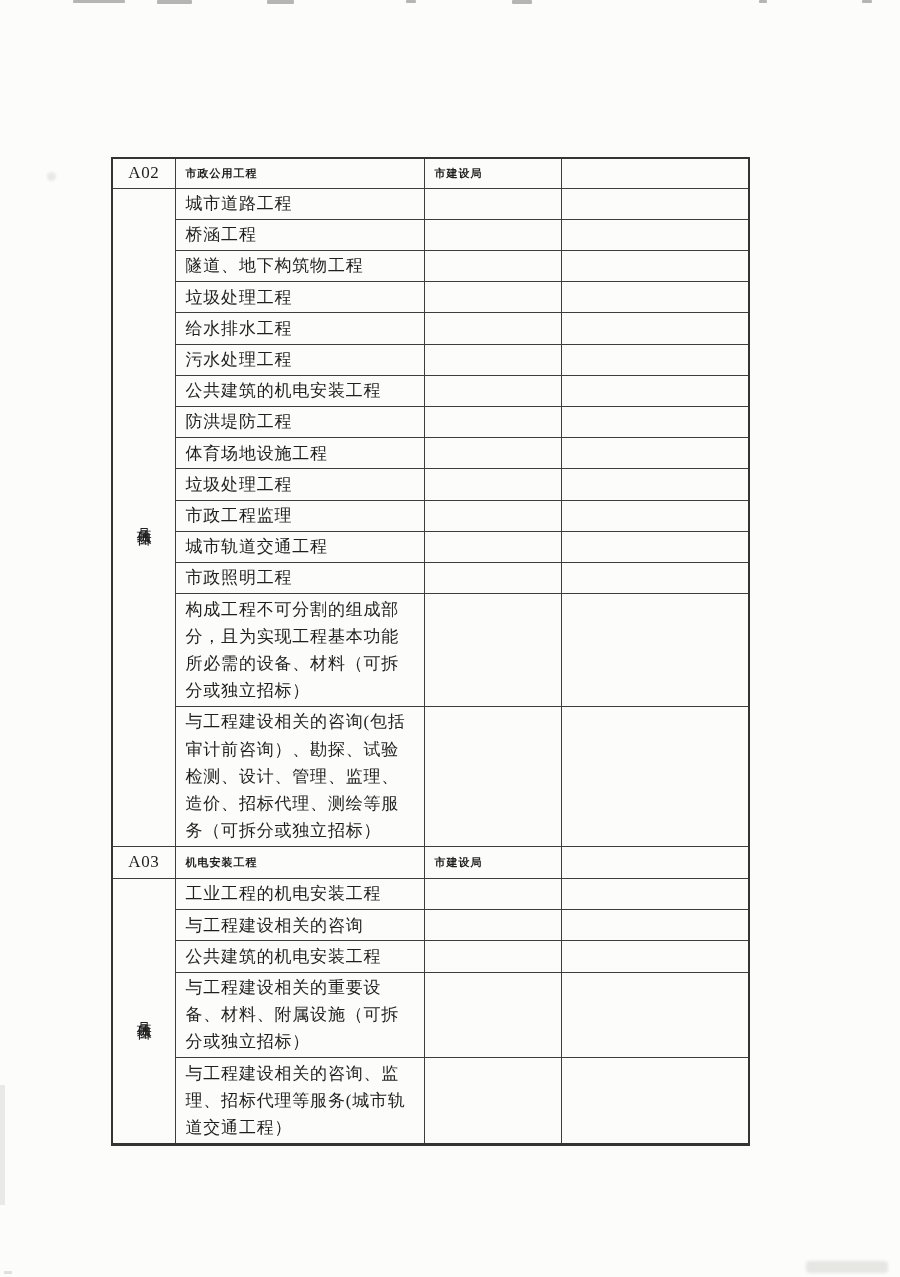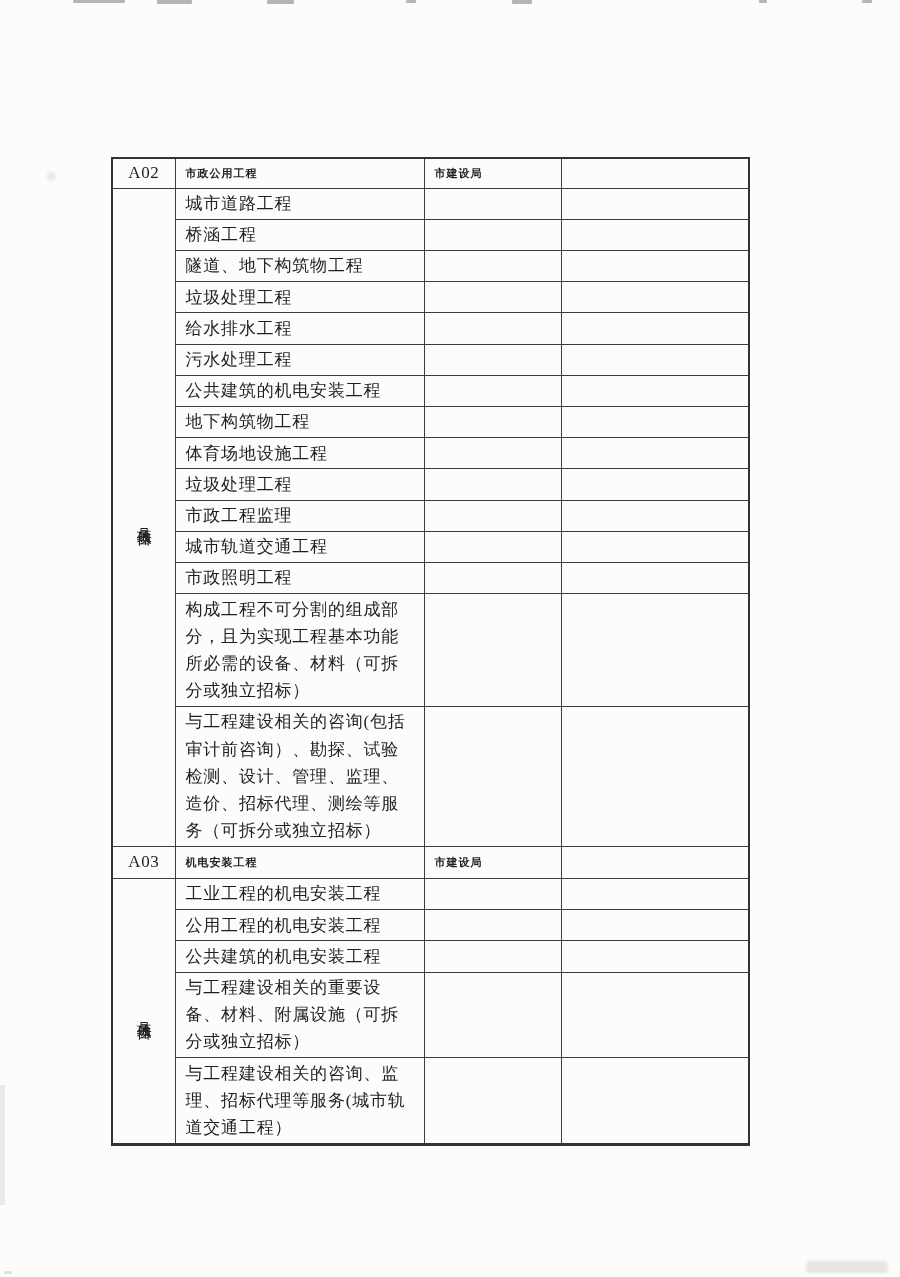--- a/index.html
+++ b/index.html
@@ -137,21 +137,21 @@
         <td class="item">污水处理工程</td>
         <td></td>
         <td></td>
       </tr>
       <tr class="single">
         <td class="item">公共建筑的机电安装工程</td>
         <td></td>
         <td></td>
       </tr>
       <tr class="single">
-        <td class="item">地下构筑物工程</td>
+        <td class="item">防洪堤防工程</td>
         <td></td>
         <td></td>
       </tr>
       <tr class="single">
         <td class="item">体育场地设施工程</td>
         <td></td>
         <td></td>
       </tr>
       <tr class="single">
         <td class="item">垃圾处理工程</td>
@@ -191,21 +191,21 @@
         <td></td>
       </tr>
 
       <tr class="single">
         <td class="grp" rowspan="5"><span class="vtext">具体项目</span></td>
         <td class="item">工业工程的机电安装工程</td>
         <td></td>
         <td></td>
       </tr>
       <tr class="single">
-        <td class="item">公用工程的机电安装工程</td>
+        <td class="item">与工程建设相关的咨询</td>
         <td></td>
         <td></td>
       </tr>
       <tr class="single">
         <td class="item">公共建筑的机电安装工程</td>
         <td></td>
         <td></td>
       </tr>
       <tr>
         <td class="item">与工程建设相关的重要设备、材料、附属设施（可拆分或独立招标）</td>

